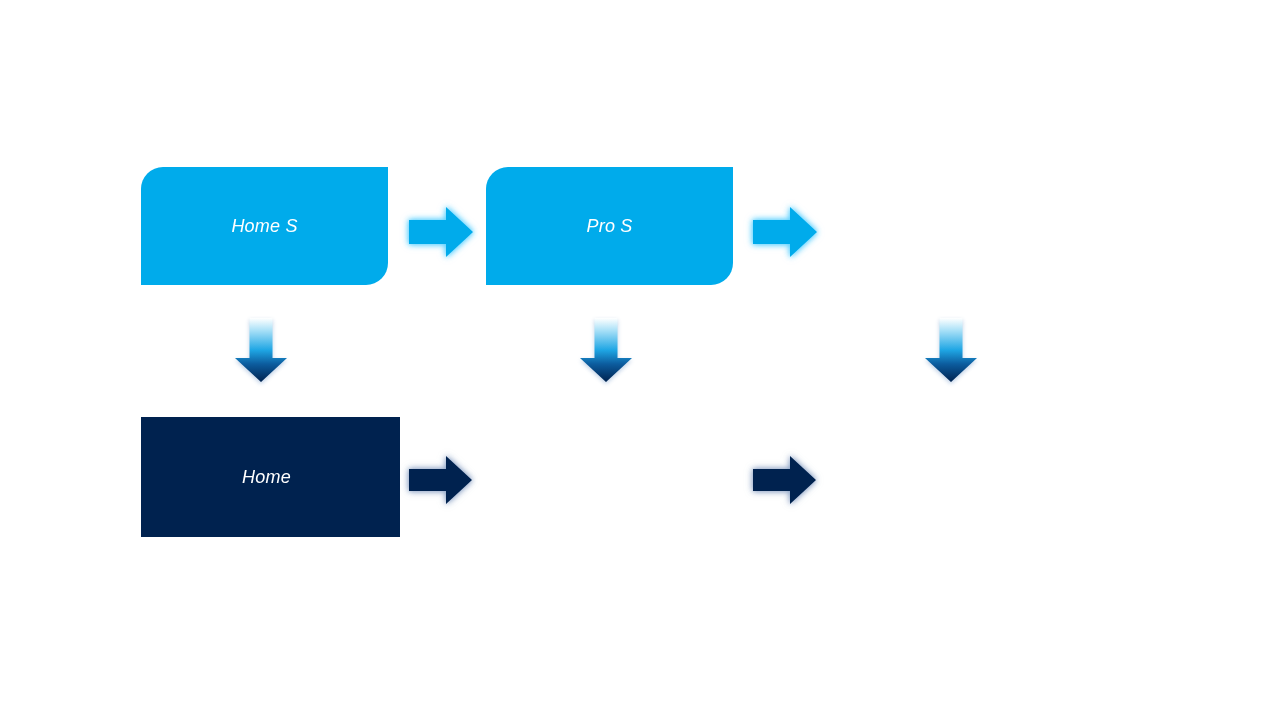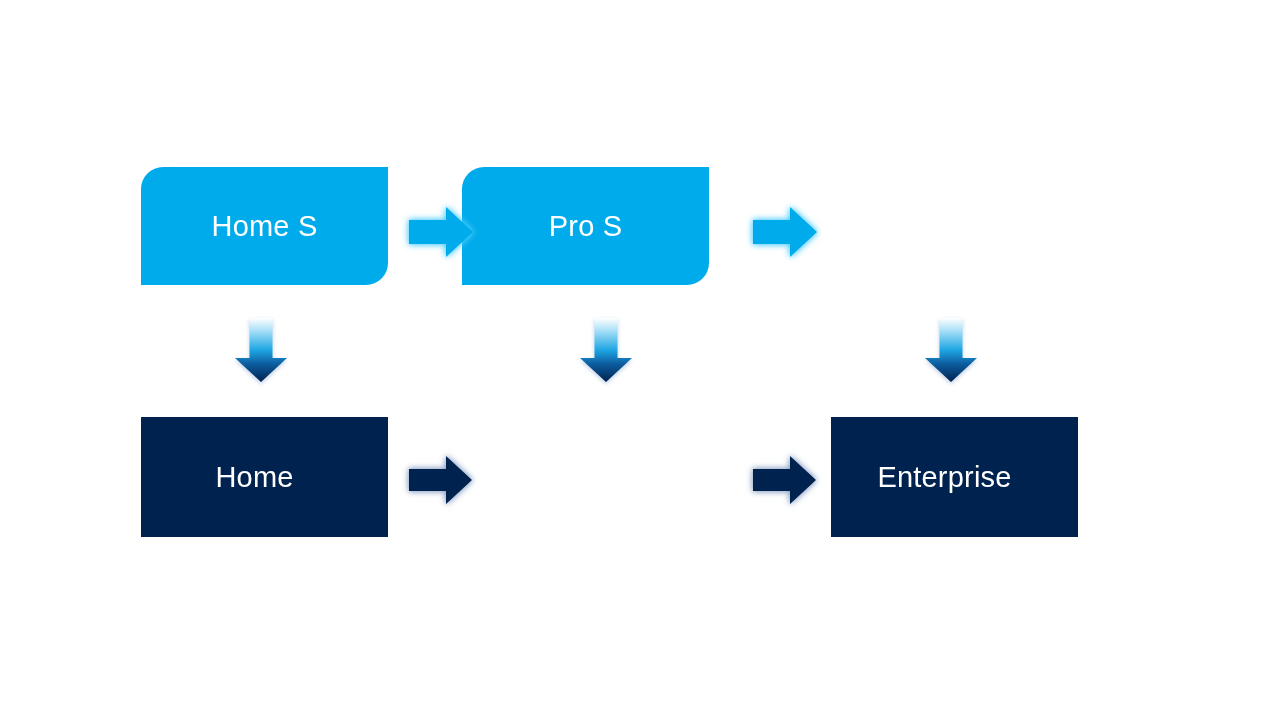--- a/index.html
+++ b/index.html
@@ -15,40 +15,42 @@
     overflow: hidden;
     font-family: "Liberation Sans", "DejaVu Sans", sans-serif;
   }
   .box {
     position: absolute;
     width: 247px;
     display: flex;
     align-items: center;
     justify-content: center;
     color: #ffffff;
-    font-size: 29px;
+    font-size: 18px;
     font-weight: 400;
     letter-spacing: 0.2px;
+    font-style: italic;
   }
   .box-top {
     top: 167px;
     height: 118px;
     background: var(--accent-light);
     border-radius: 22px 0 22px 0;
   }
   .box-bottom {
     top: 417px;
     height: 120px;
     background: var(--accent-dark);
+    padding-left: 12px;
   }
   .box-bottom .box-label {
     transform: translateX(-10px);
   }
   .col1 { left: 141px; }
-  .col2 { left: 462px; }
+  .col2 { left: 486px; }
   .col3 { left: 831px; }
 
   .arrow-right {
     position: absolute;
     width: 64px;
     height: 50px;
   }
   .arrow-right-top {
     top: 207px;
     filter: drop-shadow(0 0 3px rgba(80, 205, 255, 0.95)) drop-shadow(0 0 2px rgba(80, 205, 255, 0.6));
@@ -126,23 +128,20 @@
         <stop offset="0.72" stop-color="#0C5C9E"></stop>
         <stop offset="1" stop-color="#00224F"></stop>
       </linearGradient>
     </defs>
     <polygon fill="url(#dg3)" points="14.5,0 37.5,0 37.5,40 52,40 26,64 0,40 14.5,40"></polygon>
   </svg>
 
   <div class="box box-bottom col1">
     <span class="box-label">Home</span>
   </div>
-  <div class="box box-bottom col3">
-    <span class="box-label">Enterprise</span>
-  </div>
 
   <svg class="arrow-right arrow-right-bottom gap1" viewBox="0 0 64 50" aria-hidden="true">
     <polygon class="fill-dark" points="0,14 37,14 37,1 63,25 37,49 37,36 0,36"></polygon>
   </svg>
   <svg class="arrow-right arrow-right-bottom gap2" viewBox="0 0 64 50" aria-hidden="true">
     <polygon class="fill-dark" points="0,14 37,14 37,1 63,25 37,49 37,36 0,36"></polygon>
   </svg>
 
 </div>
 

